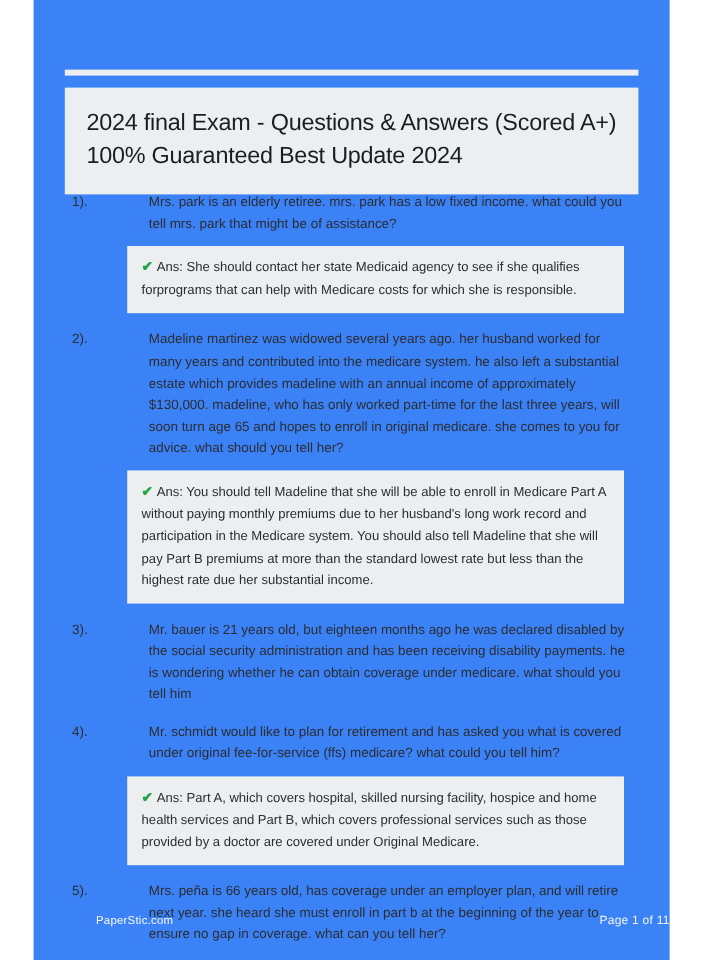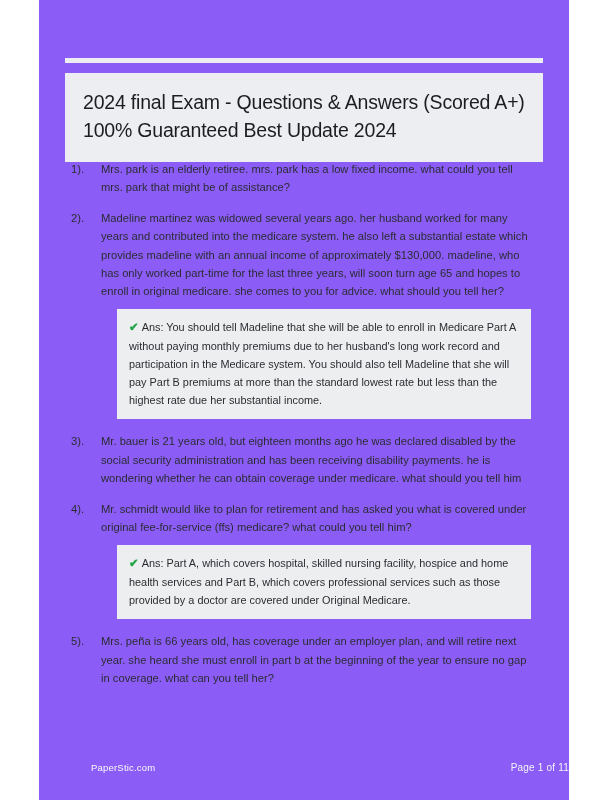--- a/index.html
+++ b/index.html
@@ -9,25 +9,25 @@
   body {
     width: 606px;
     height: 800px;
     background: #ffffff;
     font-family: "Liberation Sans", sans-serif;
     overflow: hidden;
   }
 
   .page {
     position: absolute;
-    left: 39px;
+    left: 28px;
     top: 0;
     width: 530px;
     height: 800px;
-    background: #8b5cf6;
+    background: #3b82f6;
     box-shadow: 0 0 0 1px #fbfbfc;
   }
 
   .top-strip {
     position: absolute;
     left: 26px;
     top: 58px;
     width: 478px;
     height: 5px;
     background: #eceef1;
@@ -75,20 +75,21 @@
     text-align: left;
     padding-left: 6px;
     box-sizing: border-box;
   }
   .q-text {
     flex: 1 1 auto;
     font-size: 11.2px;
     line-height: 1.62;
     color: #2b2d33;
     padding-right: 4px;
+    margin-left: 34px;
   }
 
   .answer-box {
     margin: 9px 0 0 52px;
     width: 414px;
     background: #eceeef;
     padding: 9px 13px 10px 12px;
     box-sizing: border-box;
   }
   .answer-text {
@@ -137,20 +138,23 @@
     <div class="title-text">2024 final Exam - Questions &amp; Answers (Scored A+) 100% Guaranteed Best Update 2024</div>
   </div>
 
   <div class="content">
 
     <div class="qa-block">
       <div class="question-row">
         <div class="q-num">1).</div>
         <div class="q-text">Mrs. park is an elderly retiree. mrs. park has a low fixed income. what could you tell mrs. park that might be of assistance?</div>
       </div>
+      <div class="answer-box">
+        <div class="answer-text"><span class="check-icon">✔</span><span>Ans: She should contact her state Medicaid agency to see if she qualifies forprograms that can help with Medicare costs for which she is responsible.</span></div>
+      </div>
     </div>
 
     <div class="qa-block">
       <div class="question-row">
         <div class="q-num">2).</div>
         <div class="q-text">Madeline martinez was widowed several years ago. her husband worked for many years and contributed into the medicare system. he also left a substantial estate which provides madeline with an annual income of approximately $130,000. madeline, who has only worked part-time for the last three years, will soon turn age 65 and hopes to enroll in original medicare. she comes to you for advice. what should you tell her?</div>
       </div>
       <div class="answer-box">
         <div class="answer-text"><span class="check-icon">✔</span><span>Ans: You should tell Madeline that she will be able to enroll in Medicare Part A without paying monthly premiums due to her husband's long work record and participation in the Medicare system. You should also tell Madeline that she will pay Part B premiums at more than the standard lowest rate but less than the highest rate due her substantial income.</span></div>
       </div>

